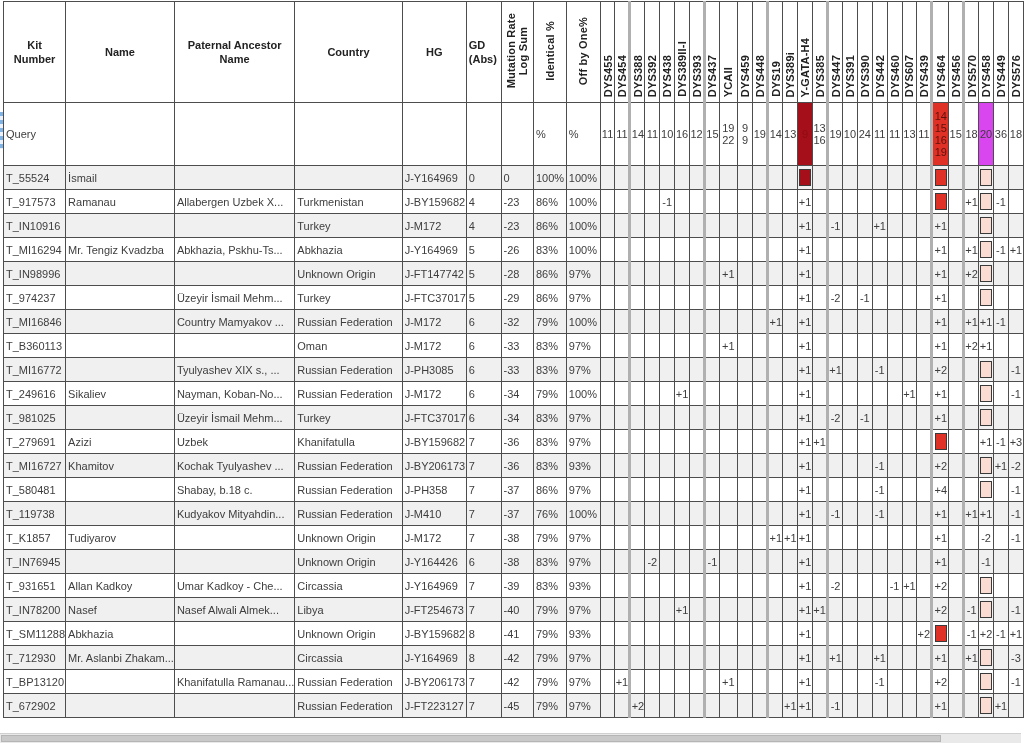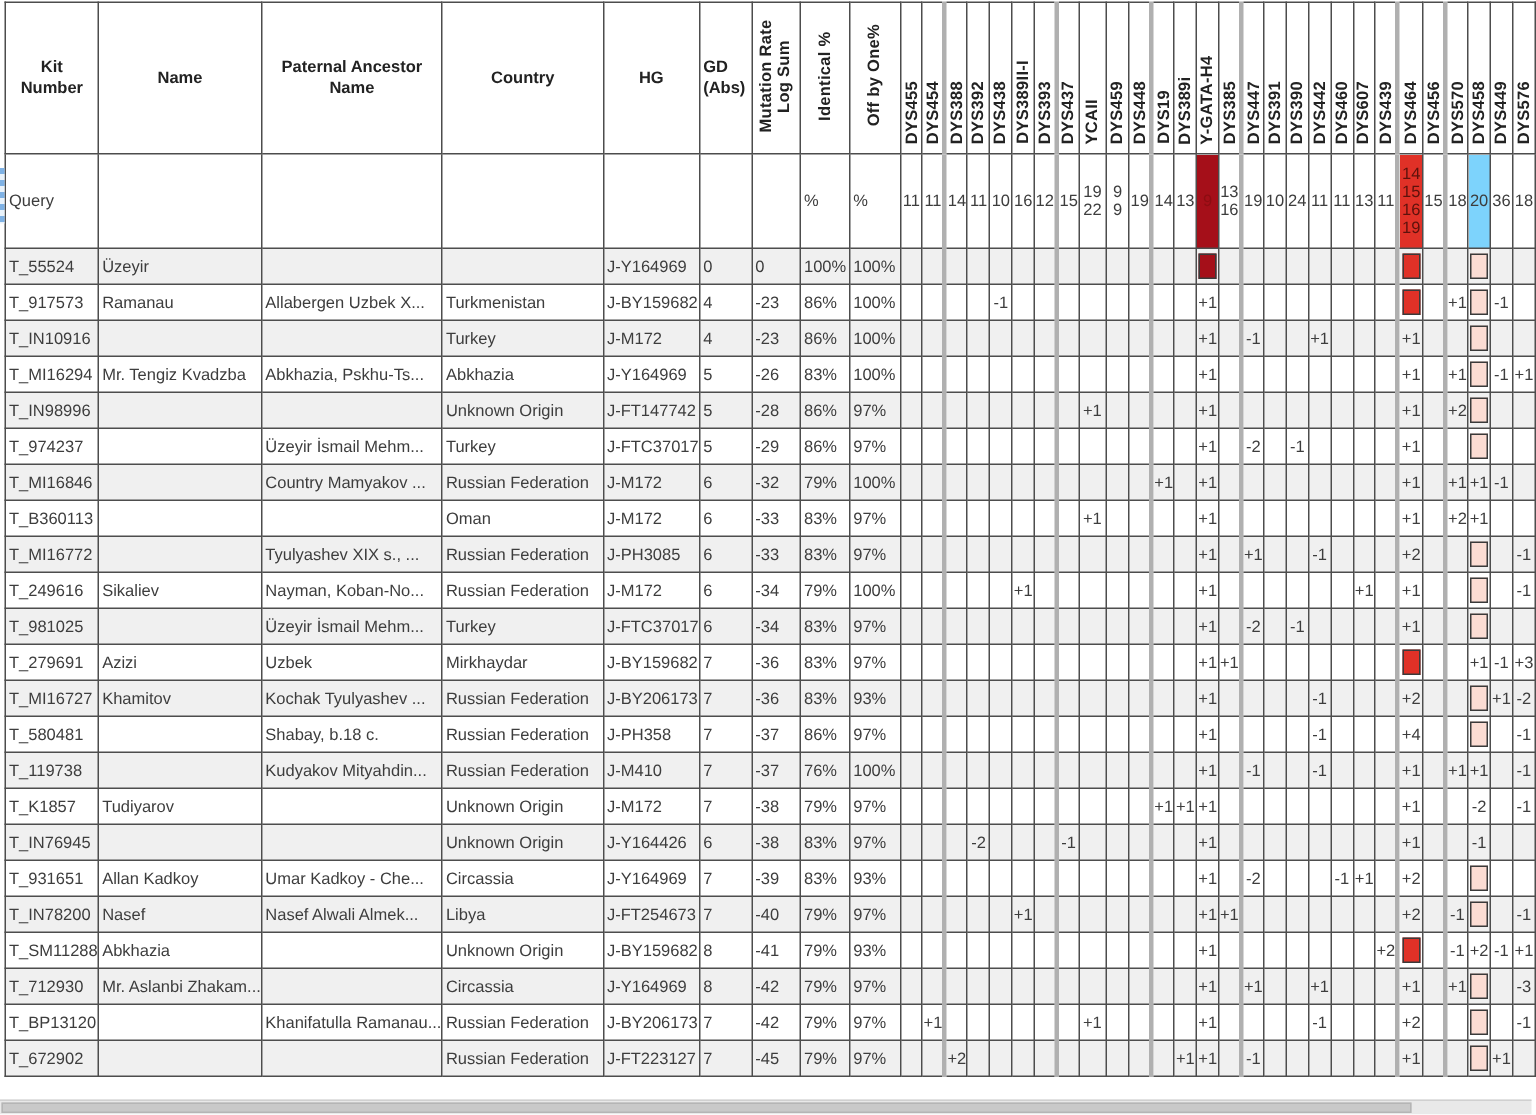--- a/index.html
+++ b/index.html
@@ -151,27 +151,27 @@
           <td class="m qm">11</td>
           <td class="m qm">11</td>
           <td class="m qm">13</td>
           <td class="m qm">11</td>
           <td class="m qm gsep" style="background: rgb(224, 49, 39); color: rgb(92, 18, 12);">14
 15
 16
 19</td>
           <td class="m qm">15</td>
           <td class="m qm gsep">18</td>
-          <td class="m qm" style="background: #7dd3fc;">20</td>
+          <td class="m qm" style="background: #d946ef;">20</td>
           <td class="m qm">36</td>
           <td class="m qm">18</td>
         </tr>
         <tr class="datarow stripe">
           <td class="t">T_55524</td>
-          <td class="t">Üzeyir</td>
+          <td class="t">İsmail</td>
           <td class="t"></td>
           <td class="t"></td>
           <td class="t">J-Y164969</td>
           <td class="t">0</td>
           <td class="t">0</td>
           <td class="t">100%</td>
           <td class="t">100%</td>
           <td class="m"></td>
           <td class="m"></td>
           <td class="m gsep"></td>
@@ -588,21 +588,21 @@
           <td class="m"></td>
           <td class="m gsep"></td>
           <td class="m"><div class="box" style="background: rgb(251, 220, 211);"></div></td>
           <td class="m"></td>
           <td class="m"></td>
         </tr>
         <tr class="datarow">
           <td class="t">T_279691</td>
           <td class="t">Azizi</td>
           <td class="t">Uzbek</td>
-          <td class="t">Mirkhaydar</td>
+          <td class="t">Khanifatulla</td>
           <td class="t">J-BY159682</td>
           <td class="t">7</td>
           <td class="t">-36</td>
           <td class="t">83%</td>
           <td class="t">97%</td>
           <td class="m"></td>
           <td class="m"></td>
           <td class="m gsep"></td>
           <td class="m"></td>
           <td class="m"></td>

